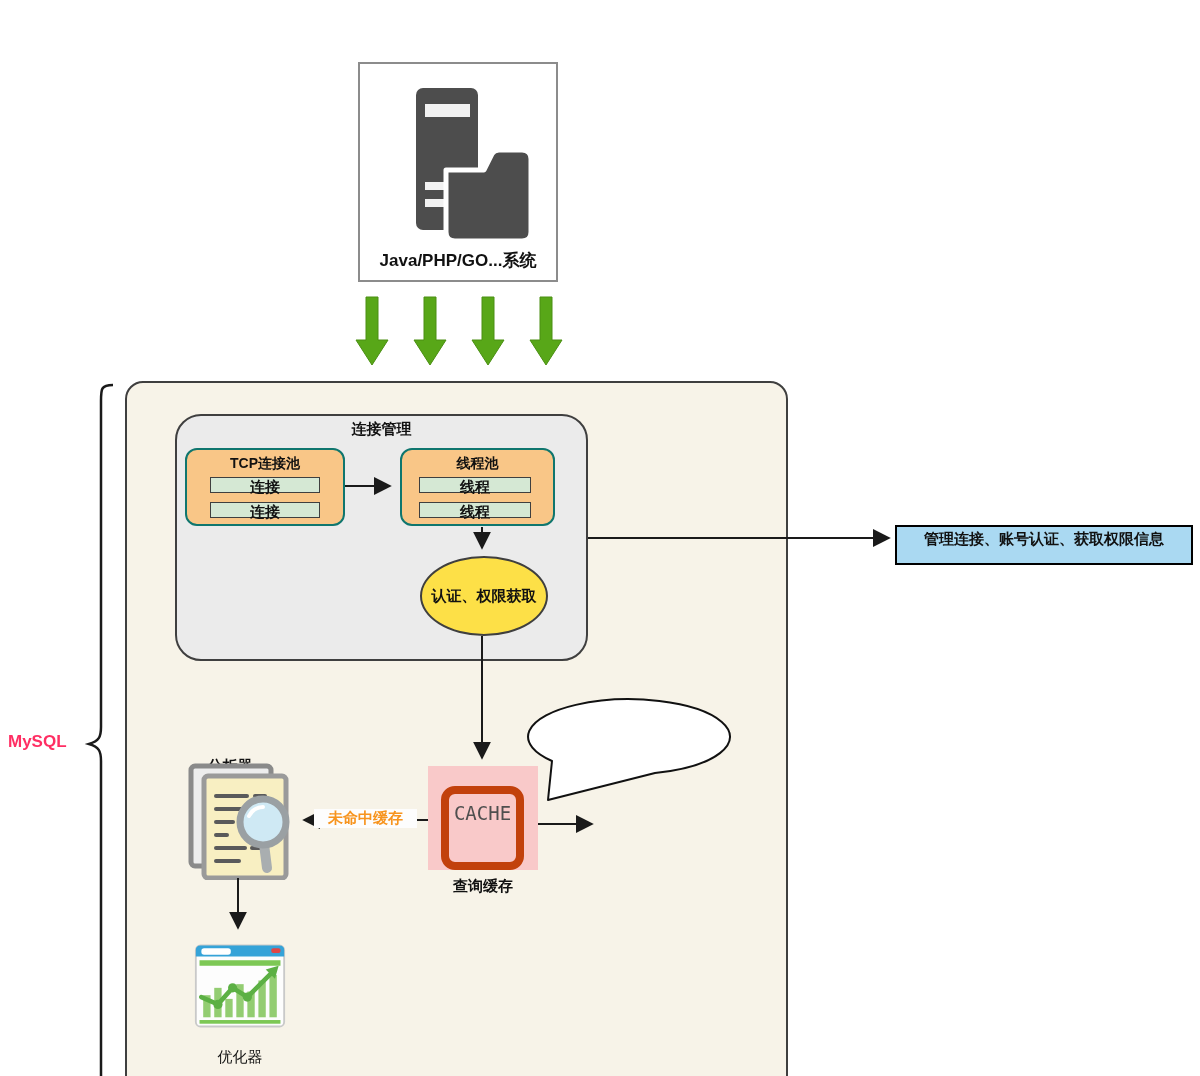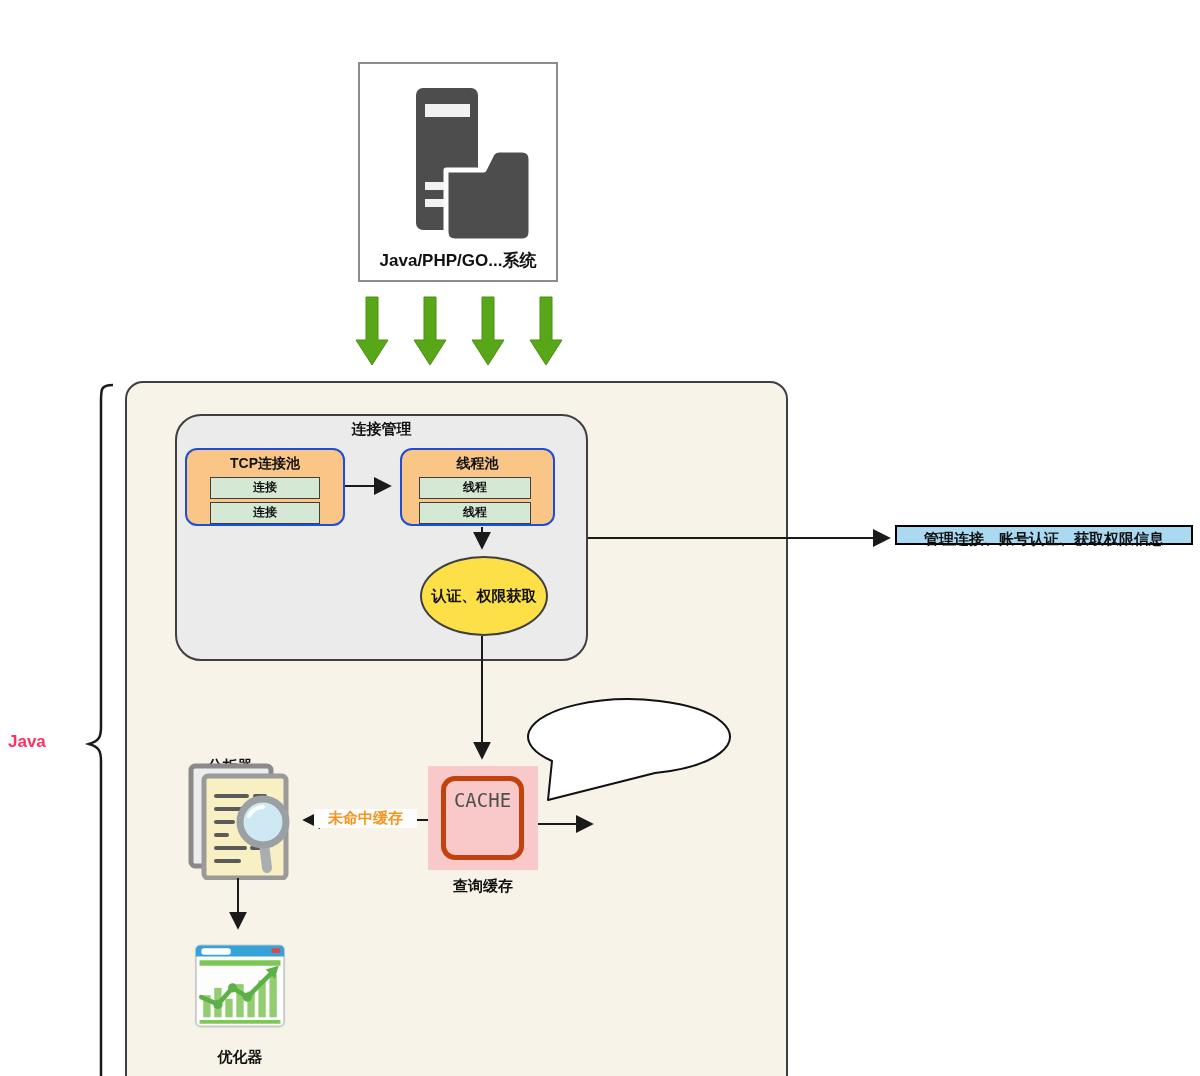--- a/index.html
+++ b/index.html
@@ -17,66 +17,66 @@
   .mysql-box { position:absolute; left:125px; top:337px; width:663px; height:721px;
     background:#f7f3e8; border:2.5px solid #3f3f3f; border-radius:18px; }
   .mysql-label { position:absolute; left:8px; top:688px; font-size:17px; font-weight:bold;
     color:#ff2e63; }
 
   
   .conn-box { position:absolute; left:175px; top:370px; width:413px; height:247px;
     background:#ebebeb; border:2px solid #3f3f3f; border-radius:26px; }
   .conn-title { position:absolute; left:175px; top:376px; width:413px; text-align:center;
     font-size:15px; font-weight:bold; color:#111; }
-  .pool-box { position:absolute; background:#f9c687; border:2px solid #1d4ed8; border-radius:12px; }
+  .pool-box { position:absolute; background:#f9c687; border:2px solid #0f766e; border-radius:12px; }
   .pool-tcp { left:185px; top:404px; width:160px; height:78px; }
   .pool-thread { left:400px; top:404px; width:155px; height:78px; }
   .pool-title { width:100%; text-align:center; margin-top:5px; font-size:14px; font-weight:bold; color:#111; }
-  .pool-row { position:absolute; height:22px; background:#d5e8d4; border:1.5px solid #3f3f3f;
-    text-align:center; font-size:12px; font-weight:bold; color:#111; line-height:18px; }
+  .pool-row { position:absolute; height:16px; background:#d5e8d4; border:1.5px solid #3f3f3f;
+    text-align:center; font-size:15px; font-weight:bold; color:#111; line-height:18px; }
   .tcp-row { left:23px; width:110px; }
   .thr-row { left:17px; width:112px; }
   .row-1 { top:27px; } .row-2 { top:52px; }
 
   .auth-ellipse { position:absolute; left:420px; top:512px; width:128px; height:80px;
     background:#fde047; border:2px solid #3f3f3f; border-radius:50%;
     display:flex; align-items:center; justify-content:center;
     font-size:15px; font-weight:bold; color:#111; text-align:center; }
 
-  .note-blue { position:absolute; left:895px; top:481px; width:298px; height:20px;
+  .note-blue { position:absolute; left:895px; top:481px; width:298px; height:40px;
     background:#aad9f2; border:2px solid #000; text-align:center; line-height:24px;
     font-size:15px; font-weight:bold; color:#111; }
 
   .analyzer-label { position:absolute; left:188px; top:713px; width:84px; text-align:center;
     font-size:15px; font-weight:bold; color:#111; }
   .analyzer-icon { position:absolute; left:185px; top:718px; width:118px; height:118px; }
 
   .cache-square { position:absolute; left:428px; top:722px; width:110px; height:104px;
     background:#f9c9c9; }
-  .cache-inner { position:absolute; left:13px; top:10px; width:83px; height:84px;
-    border:5px solid #c2410c; border-radius:14px; }
+  .cache-inner { position:absolute; left:13px; top:20px; width:83px; height:84px;
+    border:8px solid #c2410c; border-radius:14px; }
   .cache-text { position:absolute; left:0; top:8px; width:100%; text-align:center;
     font-family:"DejaVu Sans Mono", monospace; font-size:19px; color:#4f4f4f; letter-spacing:0px; }
   .cache-label { position:absolute; left:428px; top:833px; width:110px; text-align:center;
     font-size:15px; font-weight:bold; color:#111; }
 
   .bubble-text { position:absolute; left:528px; top:661px; width:202px; text-align:center;
     font-size:15px; font-weight:bold; color:#f7941e; line-height:20px; z-index:6; }
 
   .hit-ellipse { position:absolute; left:600px; top:747px; width:128px; height:62px;
     background:#f8c9ca; border:2px solid #595959; border-radius:50%;
     display:flex; flex-direction:column; align-items:center; justify-content:center;
     font-size:14px; font-weight:bold; color:#111; line-height:18px; z-index:2; }
 
   .miss-label { position:absolute; left:314px; top:765px; background:#fdfdfd; padding:0 14px;
     font-size:15px; font-weight:bold; color:#f7941e; z-index:3; }
 
   .optimizer-icon { position:absolute; left:194px; top:896px; width:92px; height:92px; }
   .optimizer-label { position:absolute; left:195px; top:1004px; width:90px; text-align:center;
-    font-size:15px; font-weight:bold; color:#111; }
+    font-size:15px; font-weight:normal; color:#111; }
 
   .overlay { position:absolute; left:0; top:0; width:1200px; height:1076px;
     pointer-events:none; z-index:1; }
   .bubble-svg { position:absolute; left:0; top:0; width:1200px; height:1076px;
     pointer-events:none; z-index:5; }
 </style>
 </head>
 <body>
 
 <div class="canvas">
@@ -100,21 +100,21 @@
       <polygon points="84,1 96,1 96,44 106,44 90,69 74,44 84,44"></polygon>
       <polygon points="142,1 154,1 154,44 164,44 148,69 132,44 142,44"></polygon>
       <polygon points="200,1 212,1 212,44 222,44 206,69 190,44 200,44"></polygon>
     </g>
   </svg>
 
   <div class="mysql-box"></div>
   <svg class="brace" style="position:absolute;left:80px;top:335px;" width="40" height="732">
     <path d="M33 6 C21 6 21 10 21 22 L21 348 C21 358 19 362 9 365 C19 368 21 372 21 382 L21 710 C21 722 21 726 33 726" fill="none" stroke="#1a1a1a" stroke-width="2.5"></path>
   </svg>
-  <div class="mysql-label">Java</div>
+  <div class="mysql-label">MySQL</div>
 
   <div class="conn-box"></div>
   <div class="conn-title">连接管理</div>
 
   <div class="pool-box pool-tcp">
     <div class="pool-title">TCP连接池</div>
     <div class="pool-row tcp-row row-1">连接</div>
     <div class="pool-row tcp-row row-2">连接</div>
   </div>
 

